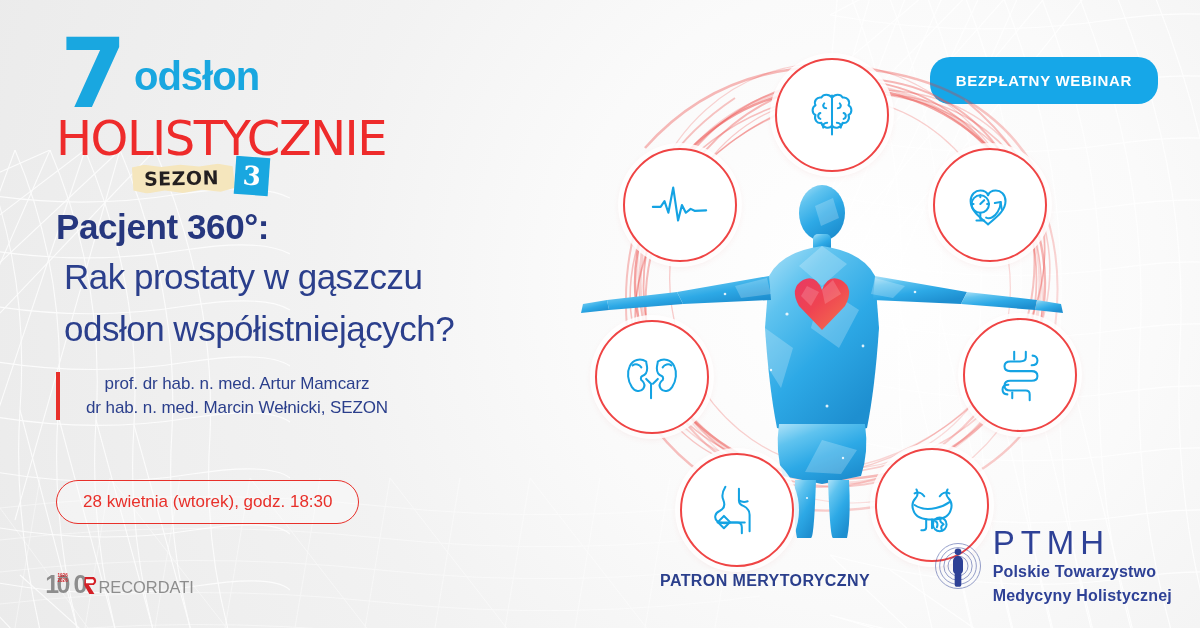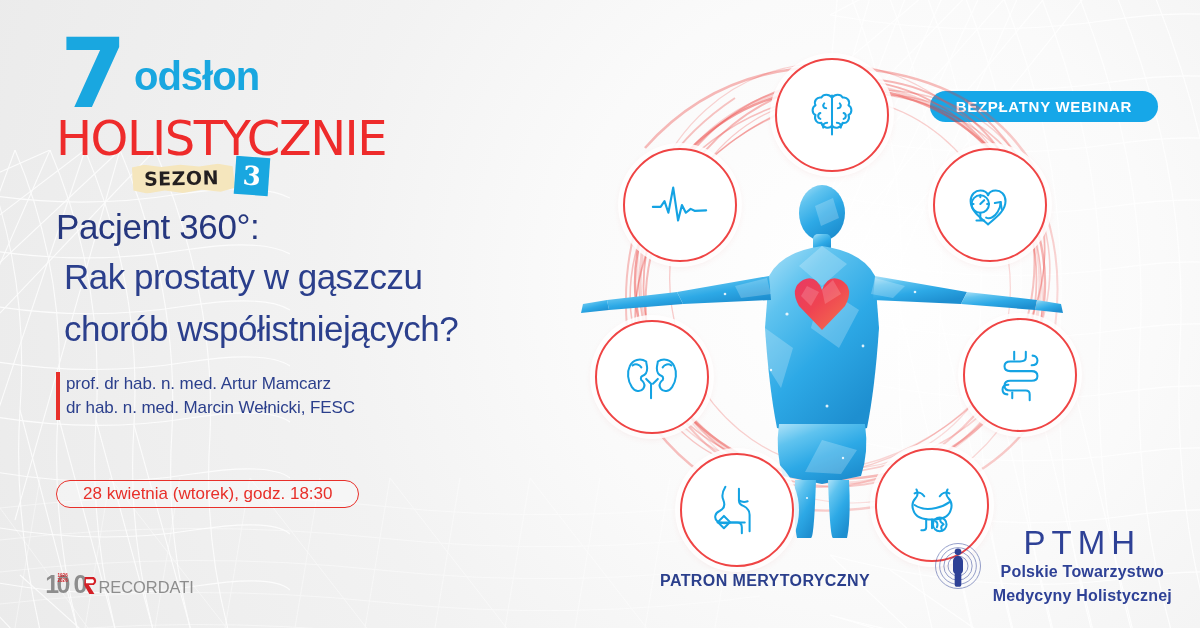--- a/index.html
+++ b/index.html
@@ -56,55 +56,54 @@
     width:34px;height:38px;background:#19a7e0;
     transform:rotate(4deg);
     color:#ffffff;font-family:"DejaVu Serif",serif;
     font-size:26px;font-weight:bold;
     display:flex;align-items:center;justify-content:center;
   }
 
   
   .headline{position:absolute;left:56px;top:206px;width:520px;}
   .h-kicker{
-    font-size:35px;font-weight:normal;color:#26377e;
+    font-size:35px;font-weight:bold;color:#26377e;
     letter-spacing:-.4px;line-height:1.18;margin:0 0 2px 0;
   }
   .h-line{
     font-size:35px;font-weight:normal;color:#2b3f8c;
     letter-spacing:-.5px;line-height:1.25;margin:8px;
   }
 
   
   .speakers{
     position:absolute;left:56px;top:372px;
-    padding-left:6px;border-left:4px solid #e8302a;
+    padding-left:26px;border-left:4px solid #e8302a;text-align:center;
   }
   .speaker{
     font-size:17px;color:#2b3f8c;line-height:1.42;
     letter-spacing:-.1px;white-space:nowrap;
   }
 
   
   .date-pill{
     position:absolute;left:56px;top:480px;
     border:1.5px solid #e8302a;border-radius:26px;
-    padding:3px 26px;
+    padding:11px 26px;
     font-size:17px;color:#e8302a;white-space:nowrap;
     background:rgba(255,255,255,.35);
   }
 
   
   .webinar-badge{
     position:absolute;right:42px;top:57px;
     background:#16a7e8;color:#ffffff;
-    border-radius:20px;padding:7px 26px;
+    border-radius:20px;padding:15px 26px;
     font-size:15px;font-weight:bold;letter-spacing:.7px;
     white-space:nowrap;
-    margin-top:34px;
   }
 
   
   .hero{position:absolute;left:575px;top:28px;width:530px;height:510px;}
   .hero svg{position:absolute;left:0;top:0;width:530px;height:510px;}
 
   .icon-circle{
     position:absolute;width:110px;height:110px;border-radius:50%;
     background:#ffffff;border:2px solid #ef4444;
     box-shadow:0 0 0 5px rgba(255,255,255,.85), 0 2px 10px rgba(210,60,60,.18);
@@ -119,21 +118,21 @@
   .ic-kidney  {left:20px;top:292px;}
   .ic-ecg     {left:48px;top:120px;}
 
   
   .recordati{position:absolute;left:44px;bottom:22px;height:42px;display:flex;align-items:center;}
   .patron-label{
     position:absolute;right:330px;bottom:38px;
     font-size:16px;font-weight:bold;color:#2b3f8c;
     letter-spacing:.4px;white-space:nowrap;
   }
-  .ptmh{position:absolute;right:28px;bottom:22px;display:flex;align-items:center;gap:10px;text-align:center;}
+  .ptmh{position:absolute;right:28px;bottom:22px;display:flex;align-items:center;gap:10px;}
   .ptmh-text{display:flex;flex-direction:column;line-height:1;}
   .ptmh-main{
     font-size:33px;font-weight:normal;color:#2e4196;
     letter-spacing:6px;font-family:"Liberation Sans",sans-serif;
   }
   .ptmh-sub{
     font-size:16px;font-weight:bold;color:#2e4196;
     letter-spacing:.2px;line-height:1.28;margin-top:3px;
   }
 </style>
@@ -215,26 +214,26 @@
       <span class="sezon-paper">SEZON</span>
       <span class="sezon-num">3</span>
     </div>
   </div>
 
   <div class="webinar-badge">BEZPŁATNY WEBINAR</div>
 
   <div class="headline">
     <p class="h-kicker">Pacjent 360°:</p>
     <p class="h-line">Rak prostaty w gąszczu</p>
-    <p class="h-line">chorób współistniejących?</p>
+    <p class="h-line">odsłon współistniejących?</p>
   </div>
 
   <div class="speakers">
     <div class="speaker">prof. dr hab. n. med. Artur Mamcarz</div>
-    <div class="speaker">dr hab. n. med. Marcin Wełnicki, FESC</div>
+    <div class="speaker">dr hab. n. med. Marcin Wełnicki, SEZON</div>
   </div>
 
   <div class="date-pill">28 kwietnia (wtorek), godz. 18:30</div>
 
   <div class="hero">
 
     <svg viewBox="0 0 530 510">
       <defs>
         <linearGradient id="rib" x1="0" y1="0" x2="1" y2="1">
           <stop offset="0%" stop-color="#f06a6a" stop-opacity=".85"></stop>

